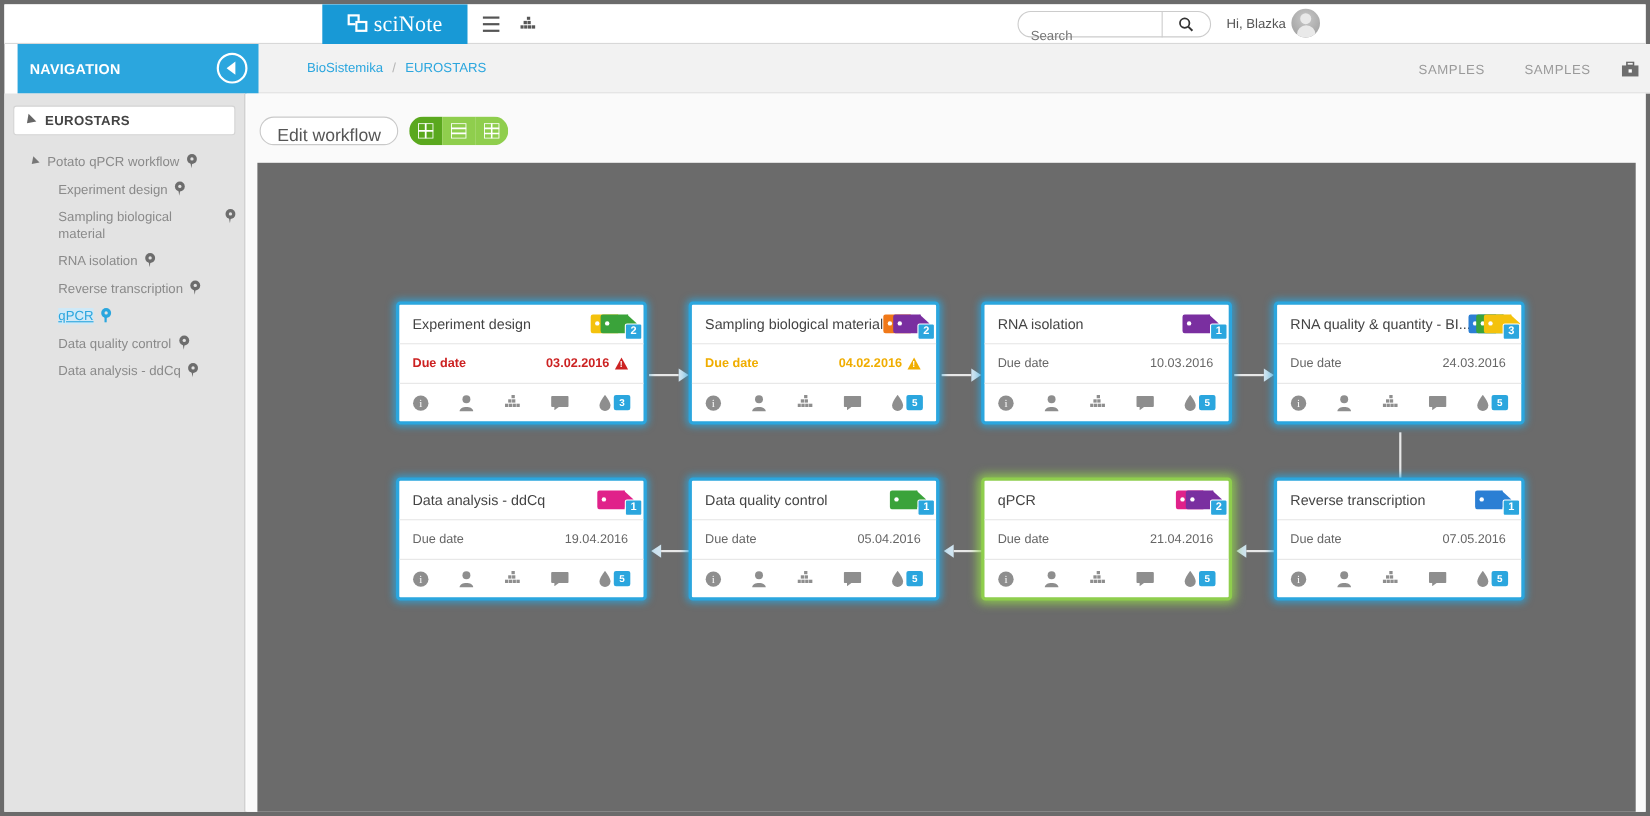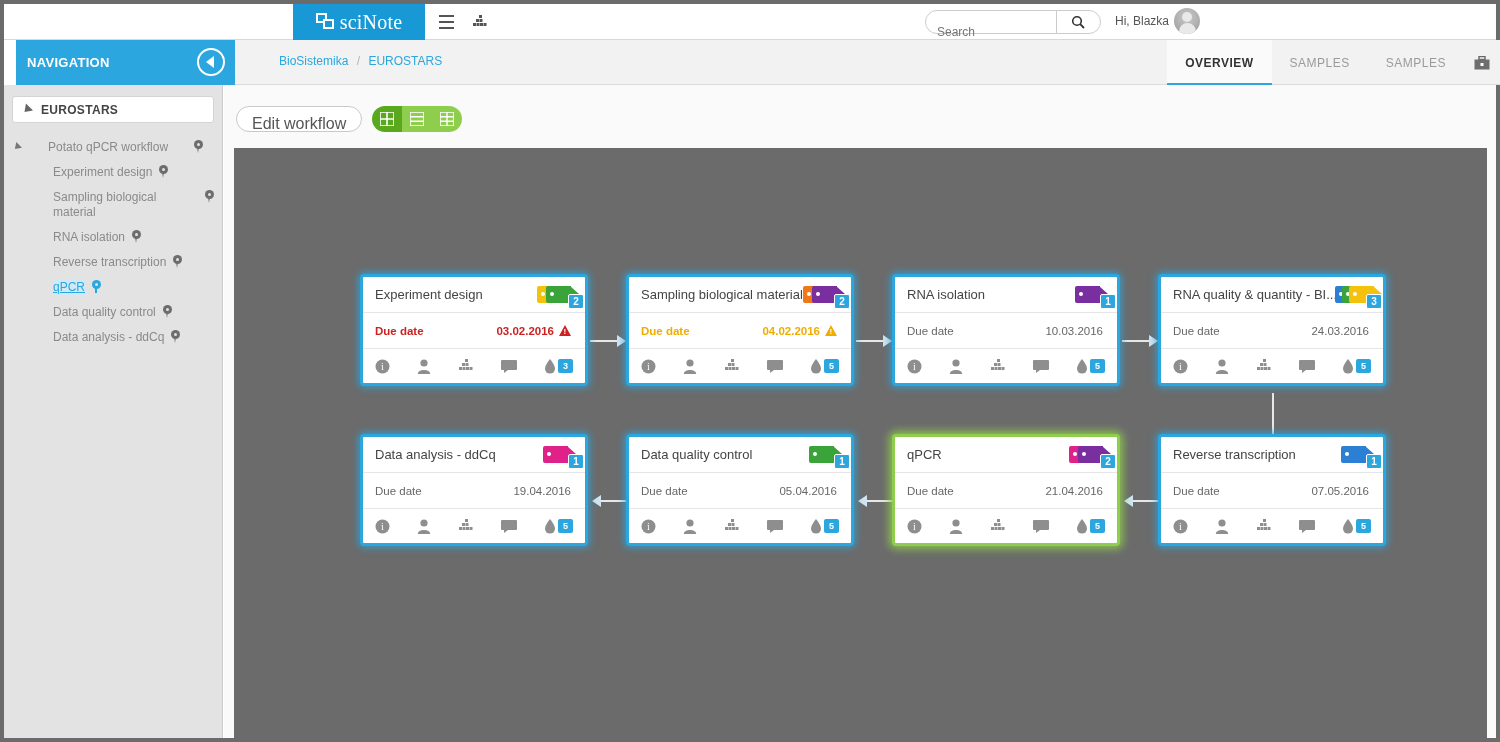--- a/index.html
+++ b/index.html
@@ -146,21 +146,21 @@
     border-top: 7px solid #666; transform: rotate(45deg);
   }
   .sidebar-top-label { font-size: 12px; color: #444; font-weight: bold; letter-spacing: .3px; }
 
   .sb-tree { margin-top: 12px; }
   .sb-row {
     display: flex; align-items: flex-start; font-size: 12px;
     color: #8a8a8a; line-height: 15px; cursor: pointer;
     padding: 5px 8px 5px 0;
   }
-  .sb-row.lvl1 { padding-left: 26px; gap: 19px; }
+  .sb-row.lvl1 { padding-left: 40px; }
   .sb-row.lvl2 { padding-left: 49px; }
   .sb-row .txt { max-width: 146px; }
   .sb-row.current .txt {
     color: #2ba6de; text-decoration: underline; background: #cfe9f7;
   }
   .sb-caret2 {
     width: 0; height: 0; margin: 4px 8px 0 -17px; flex: 0 0 auto;
     border-left: 4px solid transparent; border-right: 4px solid transparent;
     border-top: 6px solid #777; transform: rotate(45deg);
   }
@@ -364,21 +364,20 @@
       <span class="nav-collapse">
           <span class="tri"></span>
         </span>
     </div>
     <div class="breadcrumb">
       <a href="#">BioSistemika</a>
       <span class="sep">/</span>
       <a href="#" class="cur">EUROSTARS</a>
     </div>
     <div class="tabs">
-      <div class="tab active">OVERVIEW</div>
       <div class="tab">SAMPLES</div>
       <div class="tab">SAMPLES</div>
       <div class="tab-icon">
         <svg width="16" height="14" viewBox="0 0 16 14">
           <rect x="5" y="0.5" width="6" height="3" fill="none" stroke="#666" stroke-width="1.4"></rect>
           <rect x="0.5" y="3.5" width="15" height="10" fill="#6e6e6e"></rect>
           <rect x="6.5" y="7" width="3" height="3" fill="#fff"></rect>
         </svg>
       </div>
     </div>

